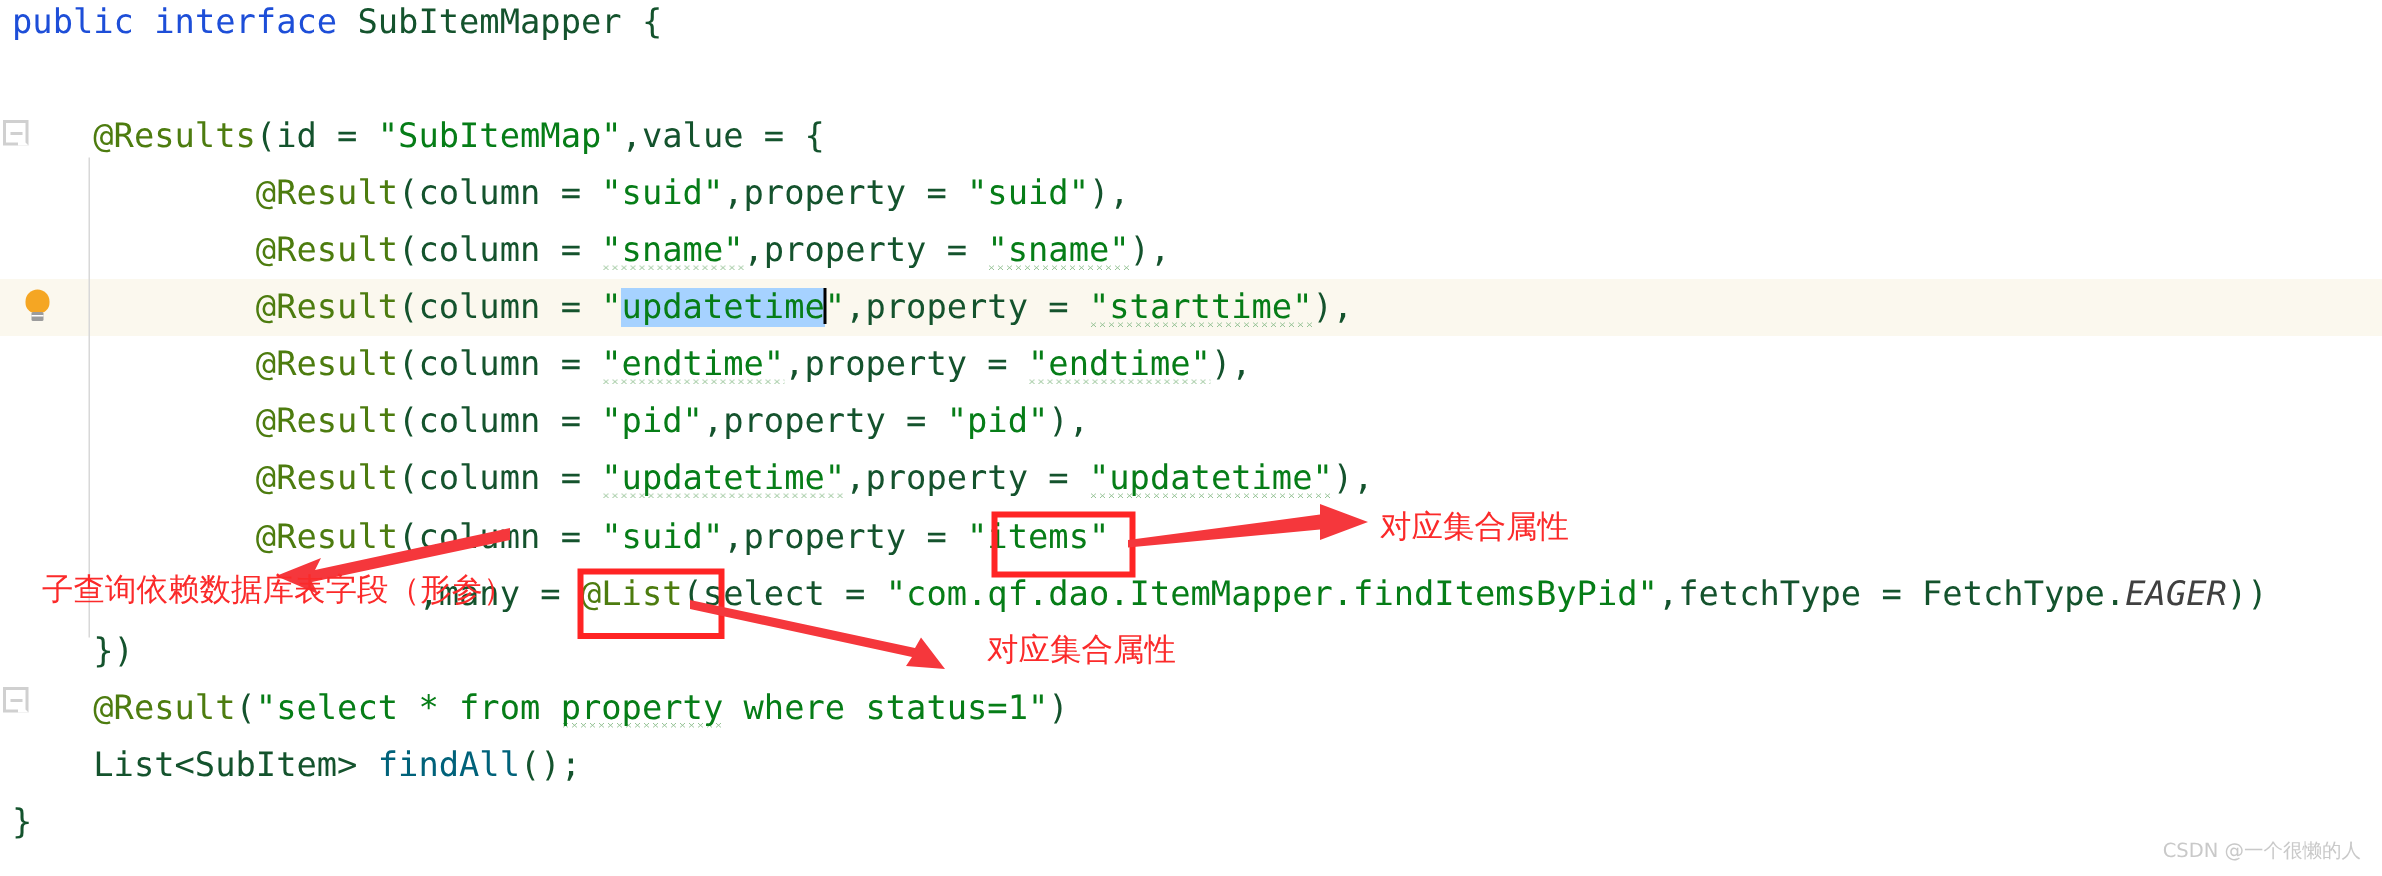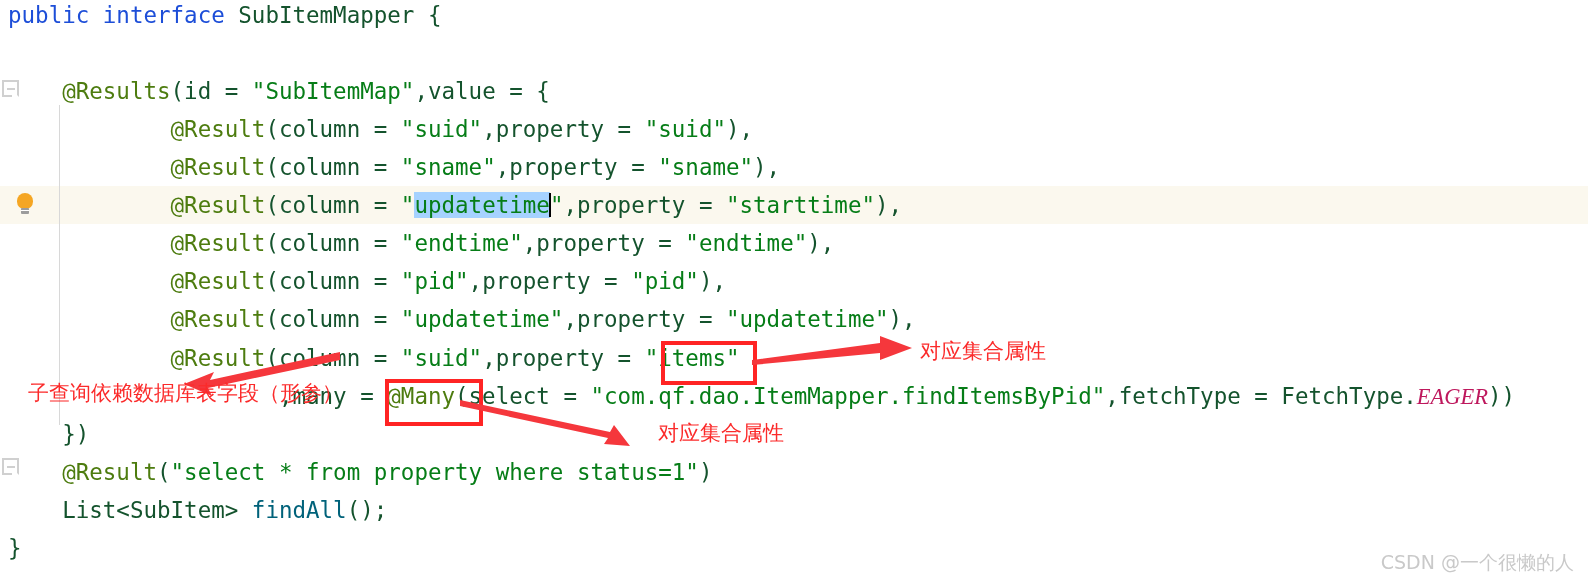--- a/index.html
+++ b/index.html
@@ -49,21 +49,21 @@
     letter-spacing: 0px;
     color: #0b0b0b;
   }
 
   
   .kw      { color: #1d4ed8; }
   .anno    { color: #4d7c0f; }
   .str     { color: #067d17; }
   .plain   { color: #14532d; }
   .method  { color: #00627a; margin-top: 44px; }
-  .stat    { color: #be185d; font-style: italic; font-family: Liberation Serif, serif; }
+  .stat    { color: #404040; font-style: italic; }
 
   
   .sq {
     position: relative;
     background-repeat: repeat-x;
     background-position: 0 100%;
     background-size: 6px 3px;
     background-image:
       linear-gradient(45deg, transparent 45%, #8fbf8f 45%, #8fbf8f 55%, transparent 55%),
       linear-gradient(-45deg, transparent 45%, #8fbf8f 45%, #8fbf8f 55%, transparent 55%);
@@ -160,21 +160,21 @@
     overflow: visible;
   }
 
   
   .watermark {
     position: absolute;
     right: 14px;
     bottom: 8px;
     color: #c9c9c9;
     font-family: "DejaVu Sans", "Liberation Sans", sans-serif;
-    font-size: 19px;
+    font-size: 13px;
     white-space: nowrap;
   }
 </style>
 </head>
 <body>
 
 <div id="screen">
 
   <div class="line-highlight"></div>
 
@@ -195,21 +195,21 @@
 
     <div class="cl" id="line-1" style="left:8px;  top:-4px;"><span class="kw">public </span><span class="kw">interface </span><span class="plain">SubItemMapper {</span></div>
     <div class="cl" id="line-3" style="left:8px;  top:72px;"><span class="anno">    @Results</span><span class="plain">(id = </span><span class="str">"SubItemMap"</span><span class="plain">,value = {</span></div>
     <div class="cl" id="line-4" style="left:8px;  top:110px;"><span class="anno">            @Result</span><span class="plain">(column = </span><span class="str">"suid"</span><span class="plain">,property = </span><span class="str">"suid"</span><span class="plain">),</span></div>
     <div class="cl" id="line-5" style="left:8px;  top:148px;"><span class="anno">            @Result</span><span class="plain">(column = </span><span class="str sq">"sname"</span><span class="plain">,property = </span><span class="str sq">"sname"</span><span class="plain">),</span></div>
     <div class="cl" id="line-6" style="left:8px;  top:186px;"><span class="anno">            @Result</span><span class="plain">(column = </span><span class="str">"</span><span class="str sel">updatetime</span><span class="caret"></span><span class="str">"</span><span class="plain">,property = </span><span class="str sq">"starttime"</span><span class="plain">),</span></div>
     <div class="cl" id="line-7" style="left:8px;  top:224px;"><span class="anno">            @Result</span><span class="plain">(column = </span><span class="str sq">"endtime"</span><span class="plain">,property = </span><span class="str sq">"endtime"</span><span class="plain">),</span></div>
     <div class="cl" id="line-8" style="left:8px;  top:262px;"><span class="anno">            @Result</span><span class="plain">(column = </span><span class="str">"pid"</span><span class="plain">,property = </span><span class="str">"pid"</span><span class="plain">),</span></div>
     <div class="cl" id="line-9" style="left:8px;  top:300px;"><span class="anno">            @Result</span><span class="plain">(column = </span><span class="str sq">"updatetime"</span><span class="plain">,property = </span><span class="str sq">"updatetime"</span><span class="plain">),</span></div>
     <div class="cl" id="line-10" style="left:8px;  top:339px;"><span class="anno">            @Result</span><span class="plain">(column = </span><span class="str">"suid"</span><span class="plain">,property = </span><span class="str">"items"</span></div>
-    <div class="cl" id="line-11" style="left:8px;  top:377px;"><span class="plain">                    ,many = </span><span class="anno">@Many</span><span class="plain">(select = </span><span class="str">"com.qf.dao.ItemMapper.findItemsByPid"</span><span class="plain">,fetchType = FetchType.</span><span class="stat">EAGER</span><span class="plain">))</span></div>
+    <div class="cl" id="line-11" style="left:8px;  top:377px;"><span class="plain">                    ,many = </span><span class="anno">@List</span><span class="plain">(select = </span><span class="str">"com.qf.dao.ItemMapper.findItemsByPid"</span><span class="plain">,fetchType = FetchType.</span><span class="stat">EAGER</span><span class="plain">))</span></div>
     <div class="cl" id="line-12" style="left:8px;  top:415px;"><span class="plain">    })</span></div>
     <div class="cl" id="line-13" style="left:8px;  top:453px;"><span class="anno">    @Result</span><span class="plain">(</span><span class="str">"select * from </span><span class="str sq">property</span><span class="str"> where status=1"</span><span class="plain">)</span></div>
     <div class="cl" id="line-14" style="left:8px;  top:491px;"><span class="plain">    List&lt;SubItem&gt; </span><span class="method">findAll</span><span class="plain">();</span></div>
     <div class="cl" id="line-15" style="left:8px;  top:529px;"><span class="plain">}</span></div>
 
   </div>
 
   <div class="redbox" style="left:661px; top:341px; width:96px; height:44px;"></div>
 
   <div class="redbox" style="left:385px; top:379px; width:98px; height:47px;"></div>

